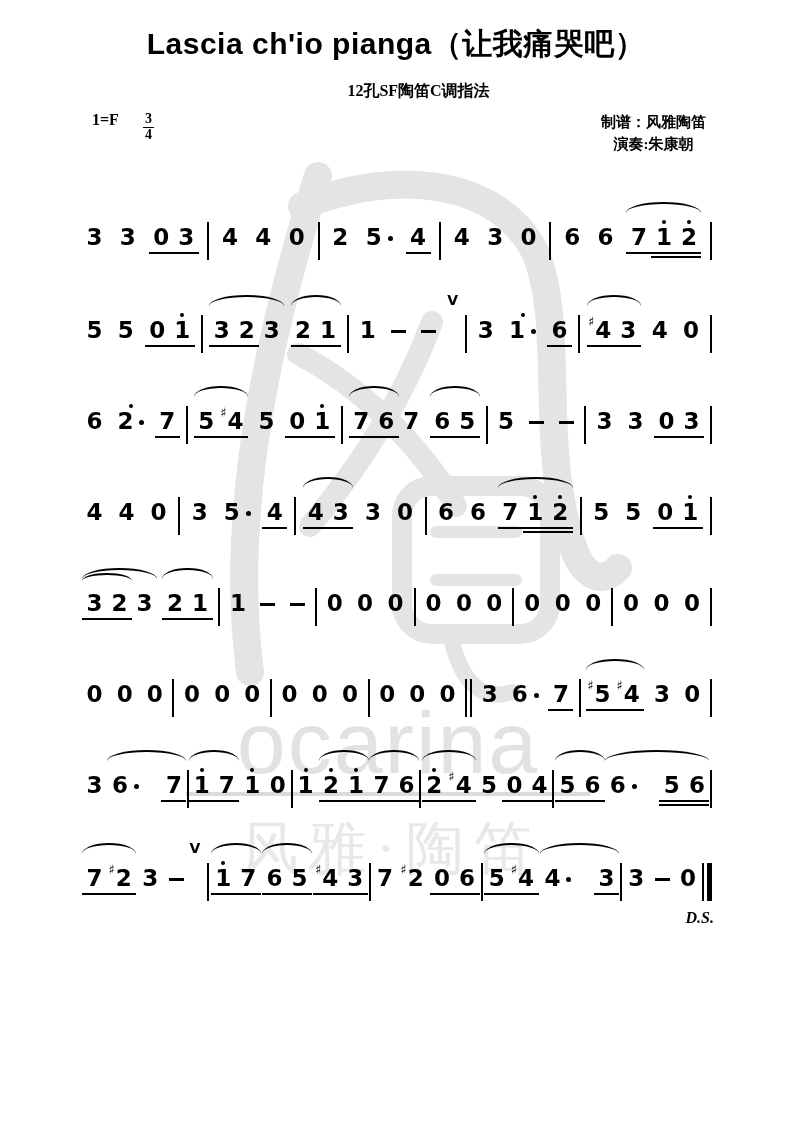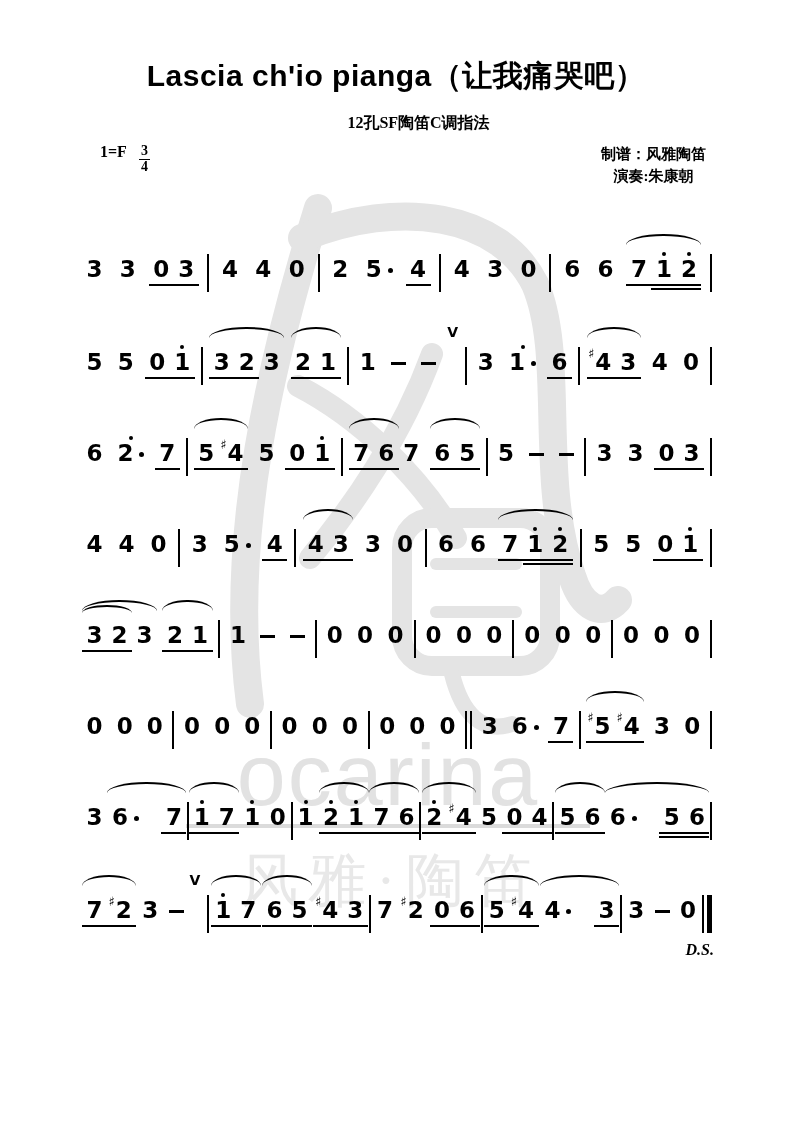--- a/index.html
+++ b/index.html
@@ -11,27 +11,27 @@
   .wm-svg{position:absolute;left:0;top:0;}
   .wm-ocarina{position:absolute;top:668px;left:0;width:100%;text-align:center;
     font-size:88px;font-weight:normal;color:#e2e2e2;letter-spacing:2px;
     font-family:"Liberation Sans",sans-serif;transform:translateX(-8px);}
   .wm-line{position:absolute;top:768px;left:186px;width:404px;height:4px;background:#dbdbdb;}
   .wm-cn{position:absolute;top:786px;left:0;width:100%;text-align:center;
     font-size:58px;color:#e8e8e8;letter-spacing:10px;transform:translateX(-5px);
     font-family:"Liberation Serif",serif;}
   
   .content{position:relative;z-index:1;}
-  .title{margin:56px 0 0;text-align:center;font-size:30px;font-weight:bold;letter-spacing:.5px;}
+  .title{margin:24px 0 0;text-align:center;font-size:30px;font-weight:bold;letter-spacing:.5px;}
   .subtitle{margin-top:16px;text-align:center;font-size:16px;font-weight:bold;
     font-family:"Liberation Serif",serif;margin-left:45px;}
   .meta{display:flex;justify-content:space-between;align-items:flex-start;
     margin:10px 86px 0 92px;}
-  .keysig{display:flex;align-items:flex-start;gap:12px;font-family:"Liberation Serif",serif;
-    font-size:16px;font-weight:bold;line-height:1;margin-left:8px;}
+  .keysig{display:flex;align-items:flex-start;gap:24px;font-family:"Liberation Serif",serif;
+    font-size:16px;font-weight:bold;line-height:1;}
   .ts{display:inline-flex;flex-direction:column;align-items:center;font-size:14px;line-height:1.05;}
   .ts-n{border-bottom:1.5px solid #000;padding:0 2px 0;}
   .ts-d{padding:0 2px;}
   .credits{font-family:"Liberation Serif",serif;font-size:15px;font-weight:bold;
     line-height:1.45;text-align:center;}
   
   .score{margin:46px 80px 0 82px;display:flex;flex-direction:column;row-gap:33px;position:relative;}
   .line{display:flex;justify-content:space-between;align-items:flex-end;}
   .grp{position:relative;display:flex;align-items:flex-end;padding-top:14px;}
   .note{display:flex;flex-direction:column;align-items:center;}

